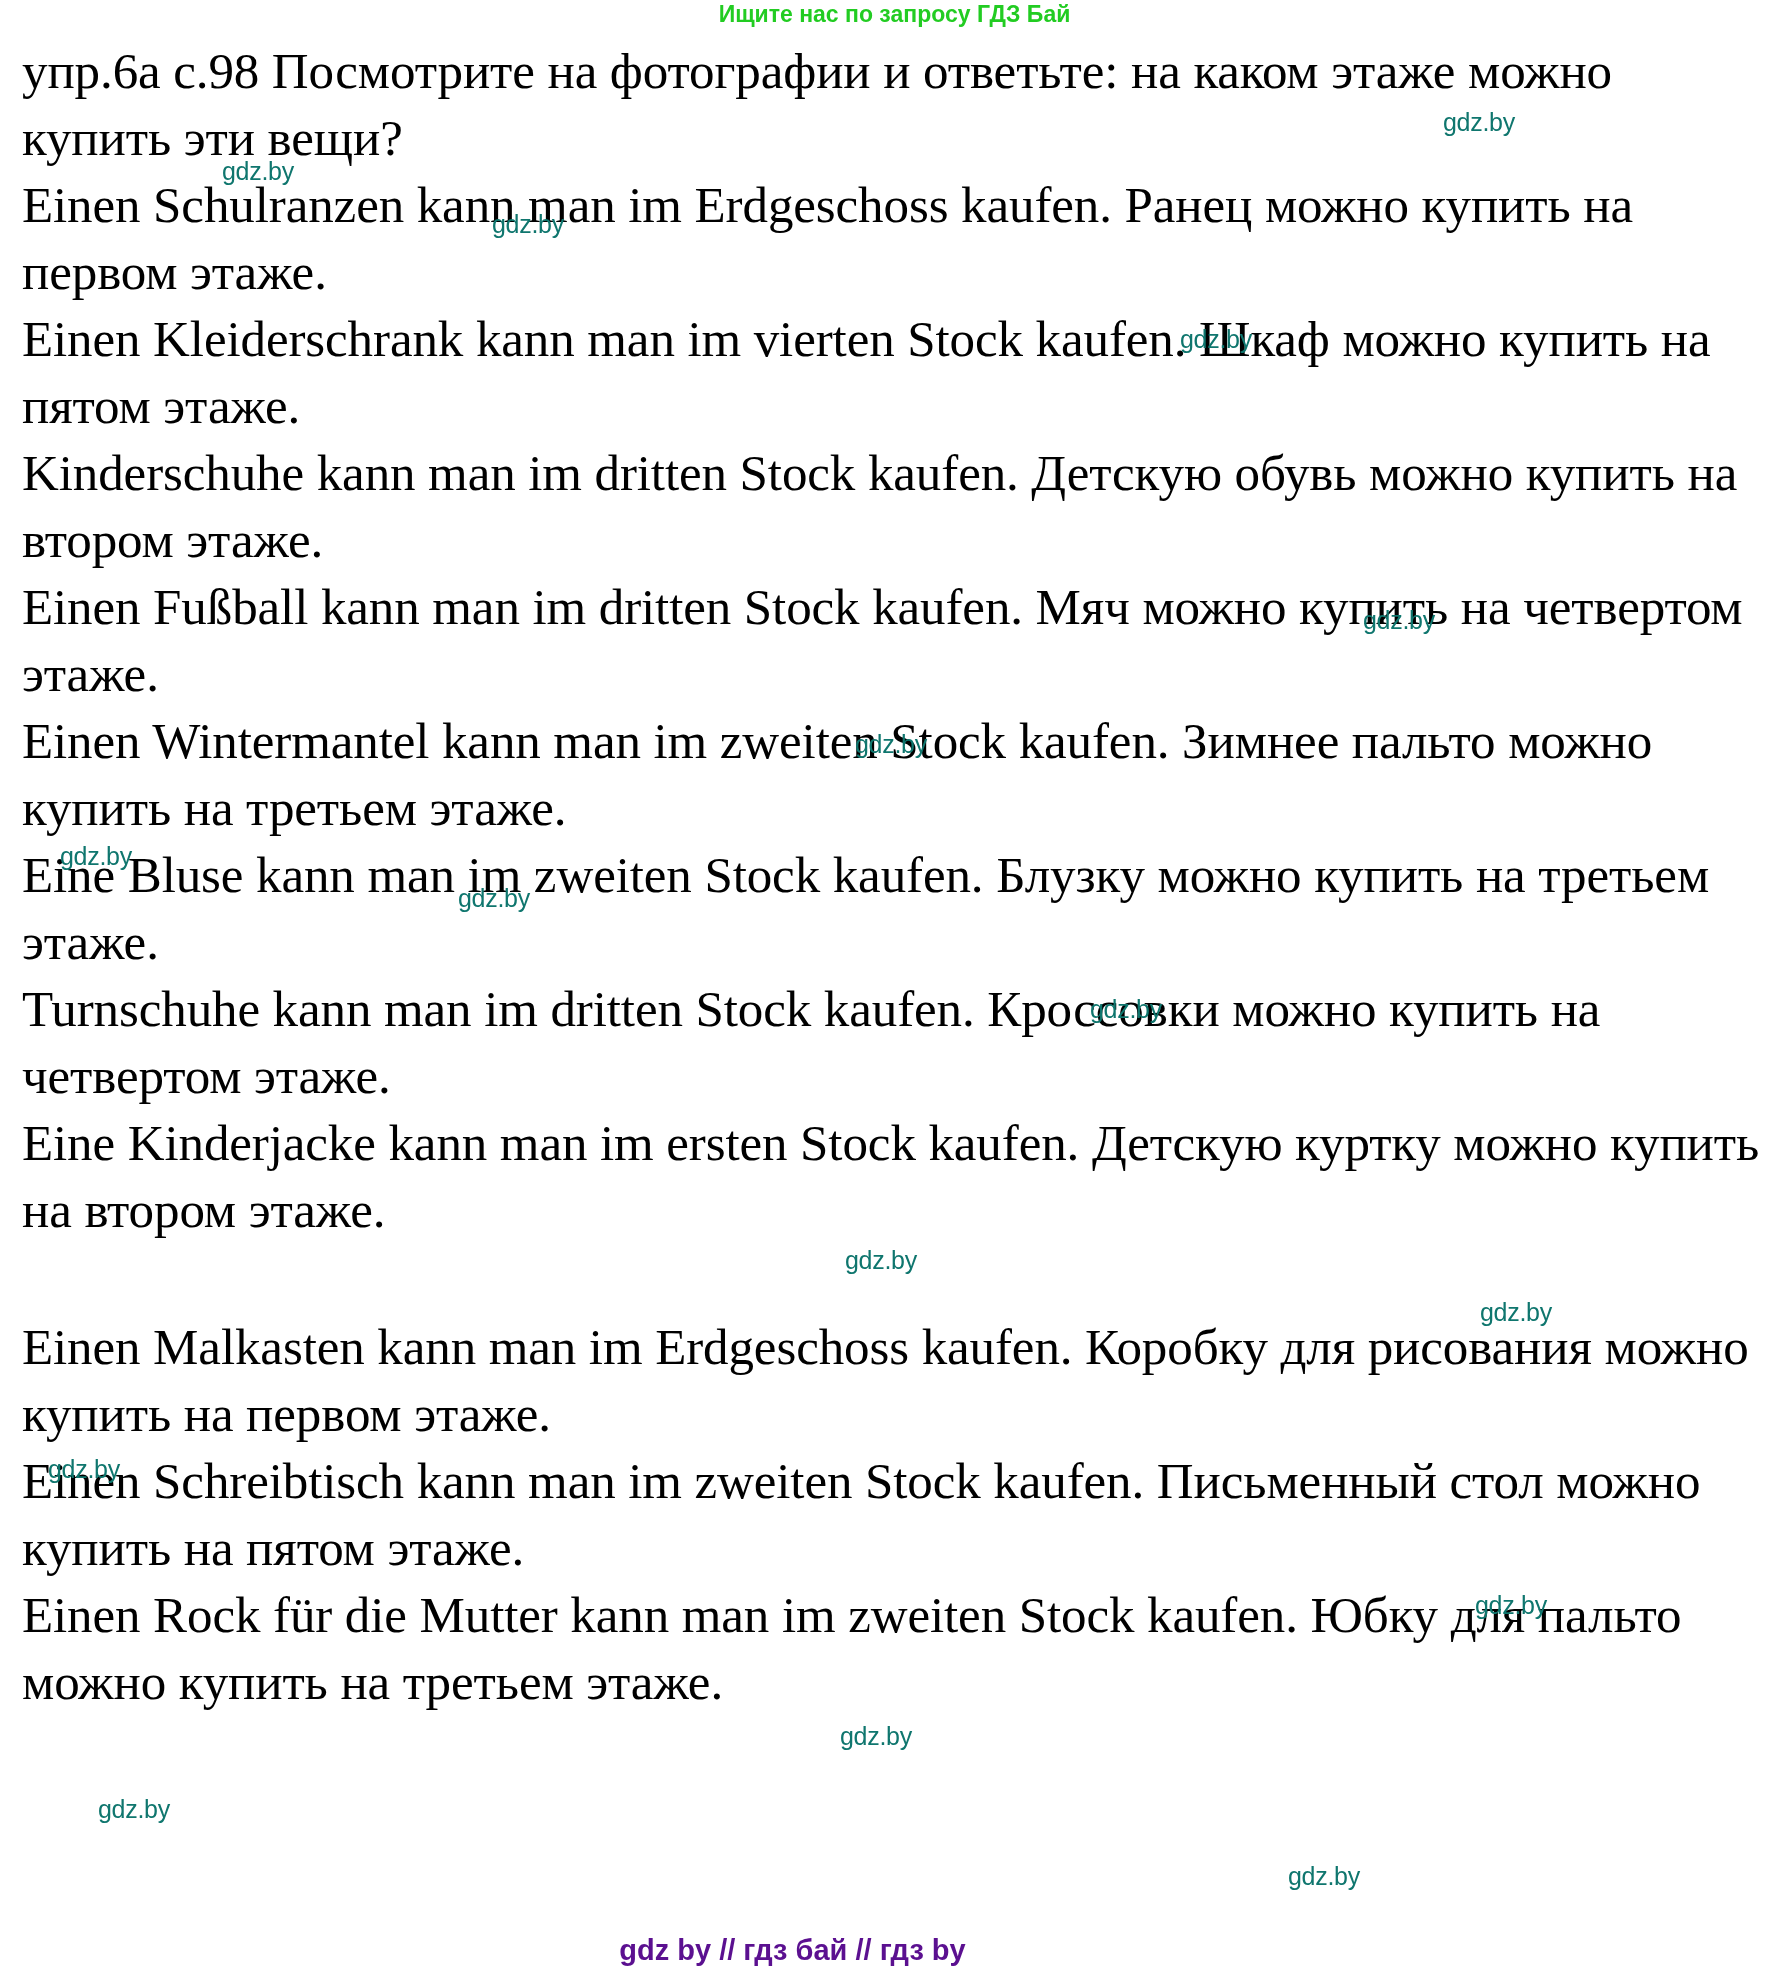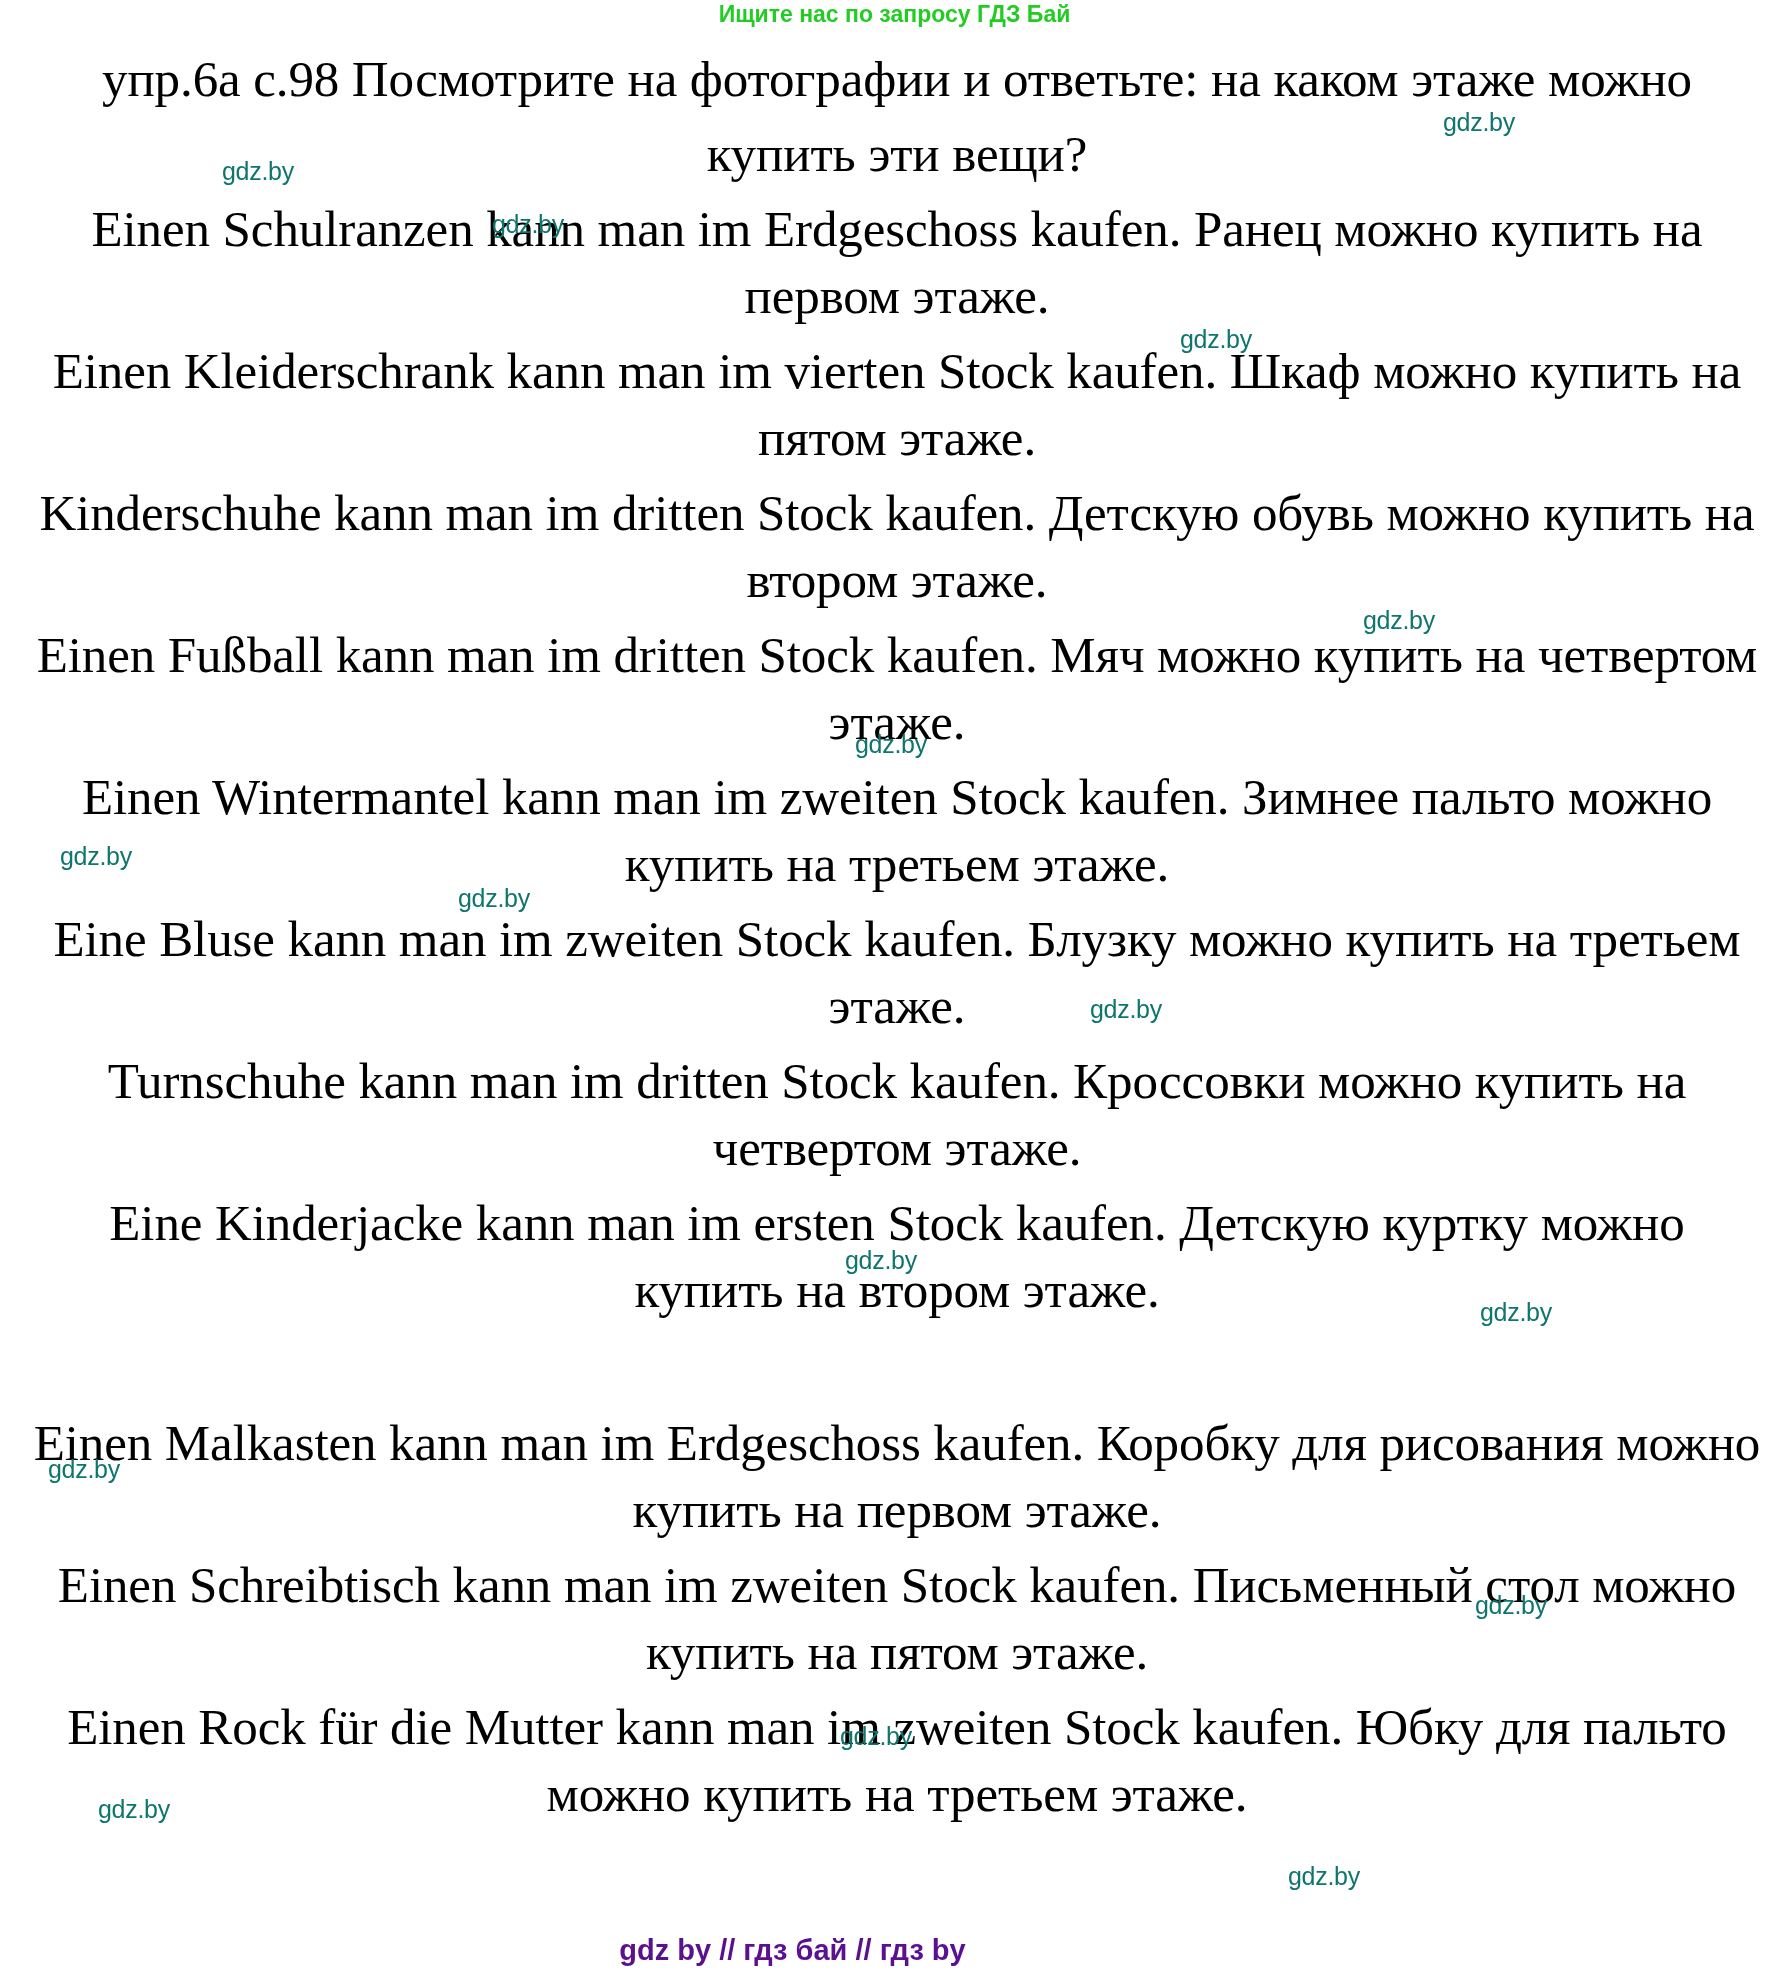--- a/index.html
+++ b/index.html
@@ -34,23 +34,22 @@
     top: 38px;
     left: 22px;
     width: 1750px;
     font-family: "Liberation Serif", "DejaVu Serif", serif;
     font-size: 51px;
     line-height: 67px;
     color: #000000;
     letter-spacing: -0.1px;
   }
   .para {
-    margin: 8px;
+    margin: 0;
     padding: 0;
-    text-align: center;
   }
   .spacer {
     height: 70px;
   }
   .wm {
     position: absolute;
     font-family: "Liberation Sans", "DejaVu Sans", sans-serif;
     font-size: 25px;
     font-weight: normal;
     color: #0f766e;

